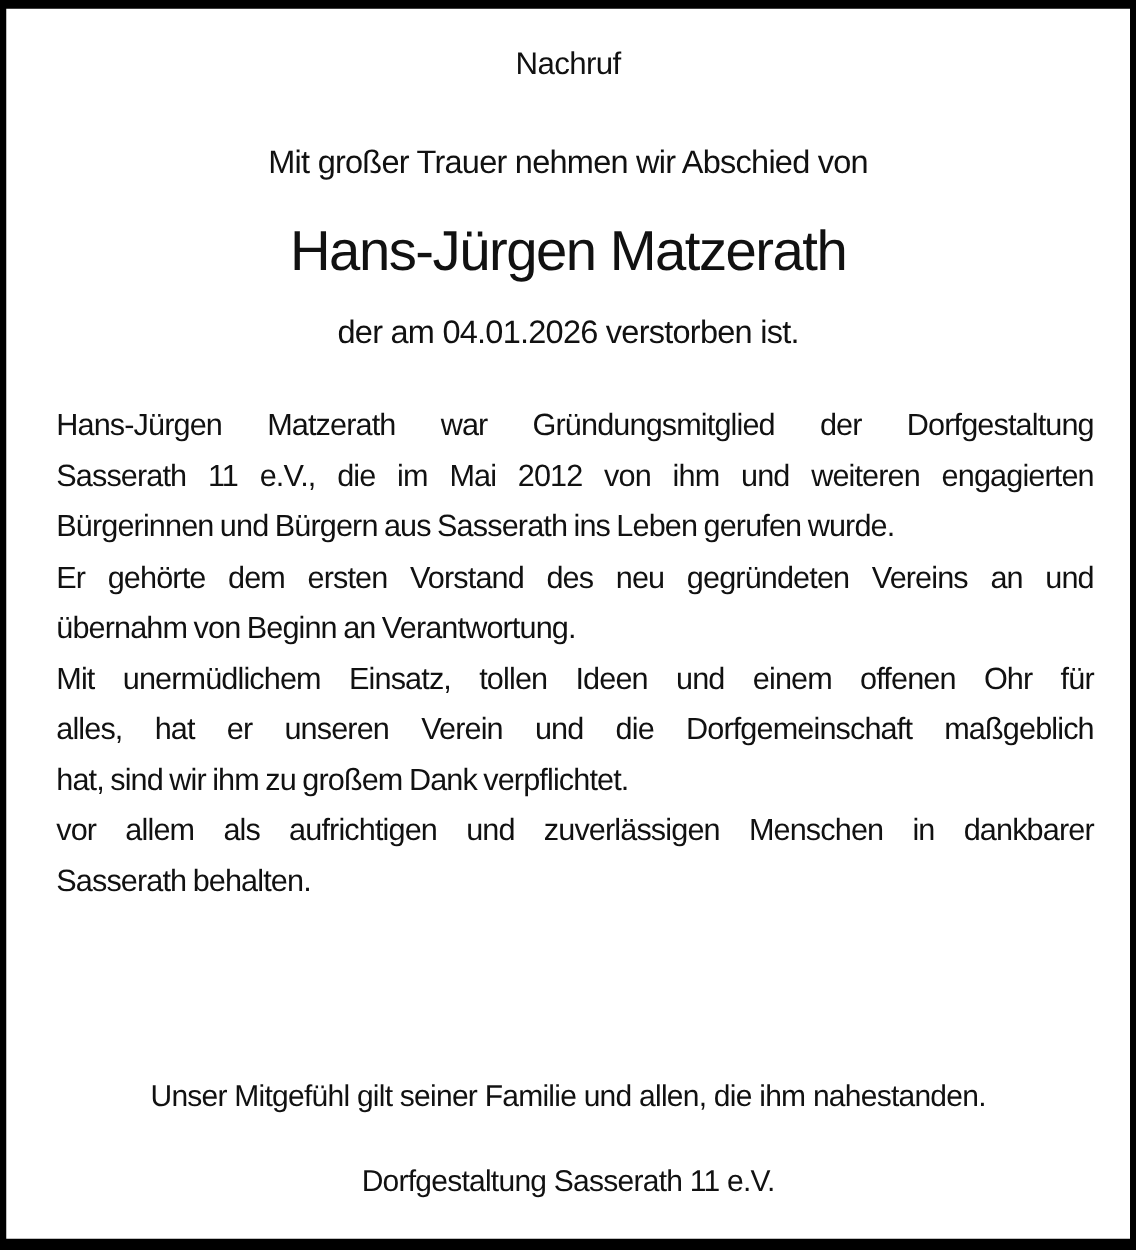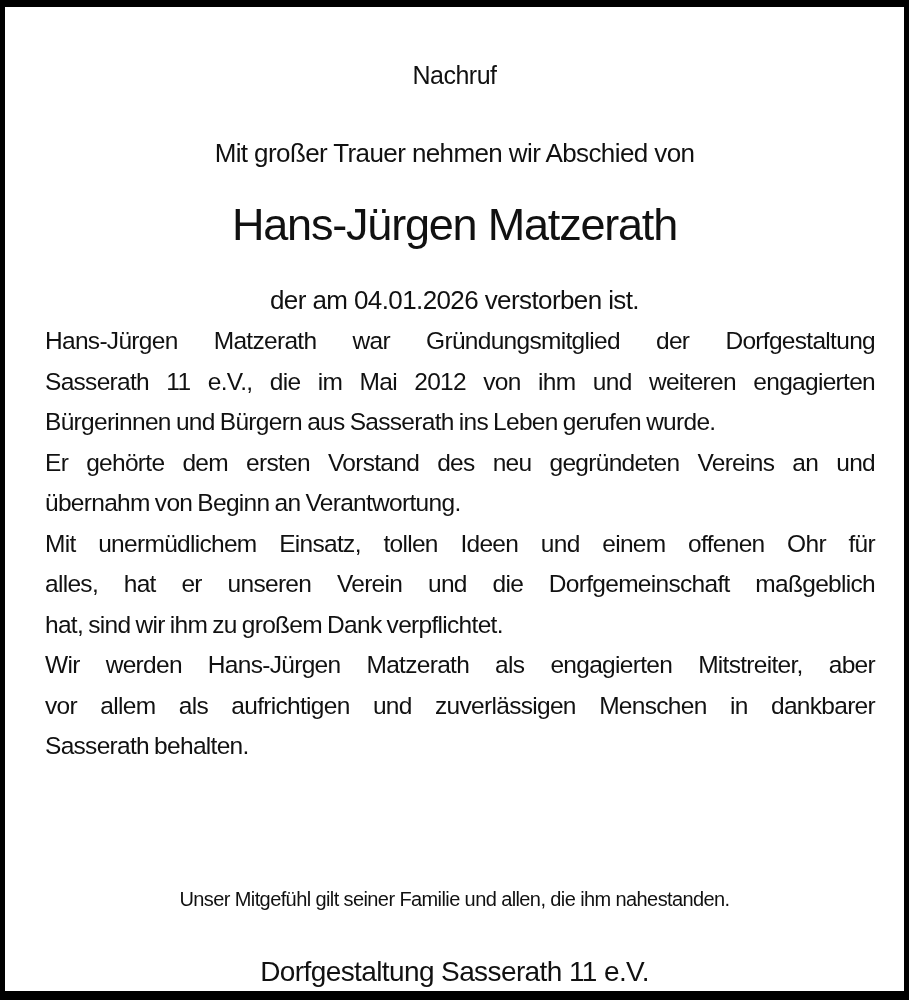--- a/index.html
+++ b/index.html
@@ -5,53 +5,52 @@
   html, body { margin: 0; padding: 0; background: #ffffff; }
   body { width: 909px; height: 1000px; overflow: hidden; }
   .frame {
     position: absolute; left: 0; top: 0;
     width: 909px; height: 1000px; box-sizing: border-box;
     border-top: 7px solid #000; border-left: 5px solid #000;
     border-right: 5px solid #000; border-bottom: 9px solid #000;
     background: #fff;
   }
   .t { position: absolute; left: 0; right: 0; text-align: center; color: #111;
-       font-family: "Liberation Sans", sans-serif; white-space: nowrap; margin-top: 24px; }
+       font-family: "Liberation Sans", sans-serif; white-space: nowrap; }
   .heading { top: 30px; font-size: 25px; letter-spacing: -0.5px; }
   .intro { top: 107px; font-size: 26px; letter-spacing: -0.6px; }
   .name { top: 168px; font-size: 45px; letter-spacing: -1.2px; font-weight: 500; }
-  .died { top: 254px; font-size: 26px; letter-spacing: -0.6px; }
+  .died { top: 243px; font-size: 26px; letter-spacing: -0.6px; }
   .body {
     position: absolute; left: 40px; width: 830px; top: 314px;
     font-family: "Liberation Sans", sans-serif; font-size: 24.5px; color: #111;
     letter-spacing: -0.7px; word-spacing: -1px; line-height: 40.5px;
   }
   .line { display: block; text-align: justify; text-align-last: justify; white-space: nowrap; height: 40.5px; overflow: visible; }
   .line.last { text-align-last: left; }
-  .condolence { top: 857px; font-size: 20px; letter-spacing: -0.6px; }
-  .signature { top: 925px; font-size: 28px; letter-spacing: -0.6px; font-weight: 500; }
+  .condolence { top: 857px; font-size: 24px; letter-spacing: -0.6px; }
+  .signature { top: 925px; font-size: 24px; letter-spacing: -0.6px; font-weight: 500; }
 </style>
 </head>
 <body>
 
 <div class="frame">
   <div class="t heading">Nachruf</div>
   <div class="t intro">Mit großer Trauer nehmen wir Abschied von</div>
   <div class="t name">Hans-Jürgen Matzerath</div>
   <div class="t died">der am 04.01.2026 verstorben ist.</div>
 
   <div class="body">
     <span class="line">Hans-Jürgen Matzerath war Gründungsmitglied der Dorfgestaltung</span>
     <span class="line">Sasserath 11 e.V., die im Mai 2012 von ihm und weiteren engagierten</span>
     <span class="line last">Bürgerinnen und Bürgern aus Sasserath ins Leben gerufen wurde.</span>
     <span class="line">Er gehörte dem ersten Vorstand des neu gegründeten Vereins an und</span>
     <span class="line last">übernahm von Beginn an Verantwortung.</span>
     <span class="line">Mit unermüdlichem Einsatz, tollen Ideen und einem offenen Ohr für</span>
     <span class="line">alles, hat er unseren Verein und  die Dorfgemeinschaft maßgeblich</span>
     <span class="line last">hat, sind wir ihm zu großem Dank verpflichtet.</span>
-    <span class="line">Wir werden Hans-Jürgen Matzerath als engagierten Mitstreiter, aber</span>
     <span class="line">vor allem als aufrichtigen und zuverlässigen Menschen in dankbarer</span>
     <span class="line last">Sasserath behalten.</span>
   </div>
 
   <div class="t condolence">Unser Mitgefühl gilt seiner Familie und allen, die ihm nahestanden.</div>
   <div class="t signature">Dorfgestaltung Sasserath 11 e.V.</div>
 </div>
 
 </body></html>

